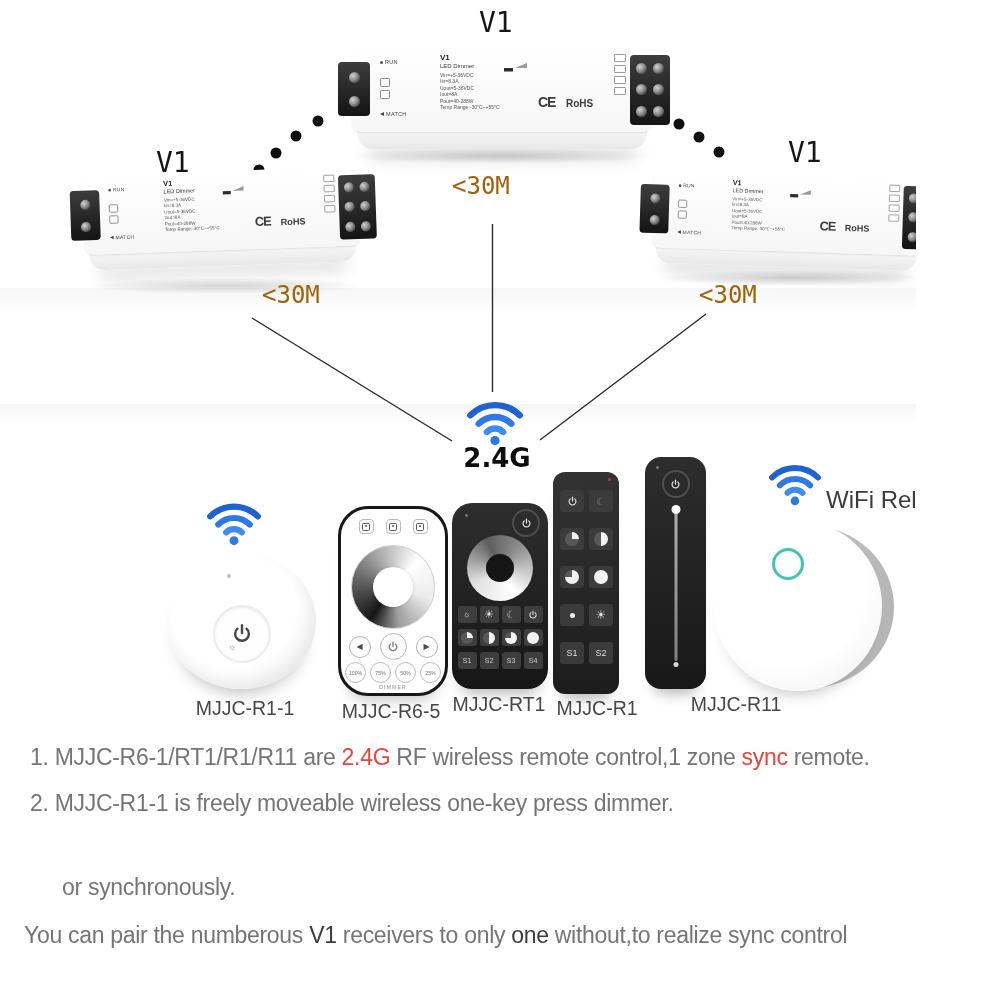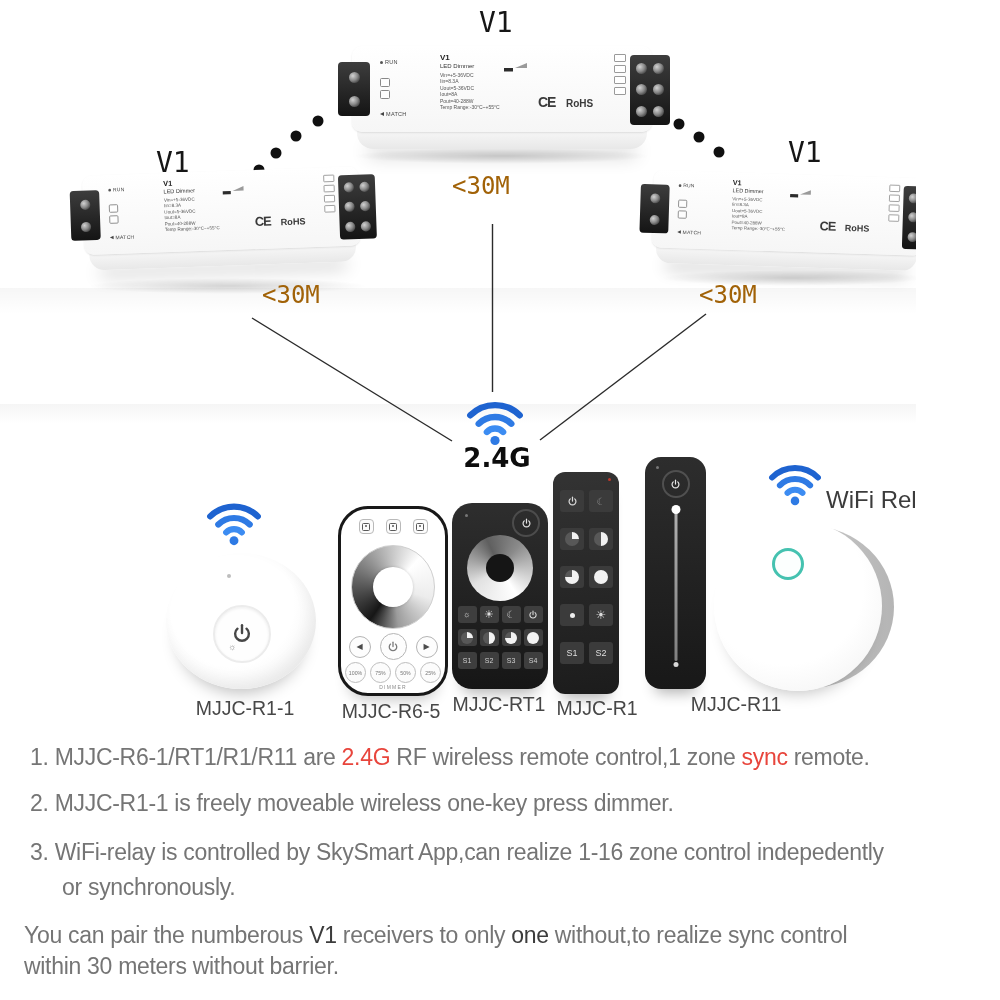--- a/index.html
+++ b/index.html
@@ -528,19 +528,17 @@
     <div class="relay-side"></div>
     <div class="relay-face">
       <span class="relay-btn"></span>
     </div>
   </div>
 
   <div class="note" style="left:30px;top:744px;">
     <span>1. MJJC-R6-1/RT1/R1/R11 are </span><span class="red">2.4G</span><span> RF wireless remote control,1 zone </span><span class="red">sync</span><span> remote.</span>
   </div>
   <div class="note" style="left:30px;top:790px;">2. MJJC-R1-1 is freely moveable wireless one-key press dimmer.</div>
-  <div class="note" style="left:30px;top:839px;">3. WiFi-relay is controlled by SkySmart App,can realize 1-16 zone control indepedently</div>
   <div class="note" style="left:62px;top:874px;">or synchronously.</div>
   <div class="note" style="left:24px;top:922px;">
     <span>You can pair the numberous </span><span class="dark">V1</span><span> receivers to only </span><span class="dark">one</span><span> without,to realize sync control</span>
   </div>
-  <div class="note" style="left:24px;top:953px;">within 30 meters without barrier.</div>
 </div>
 
 </body></html>

